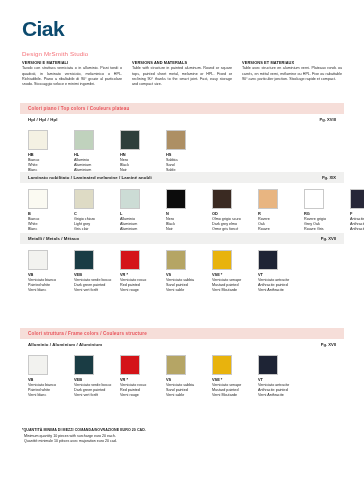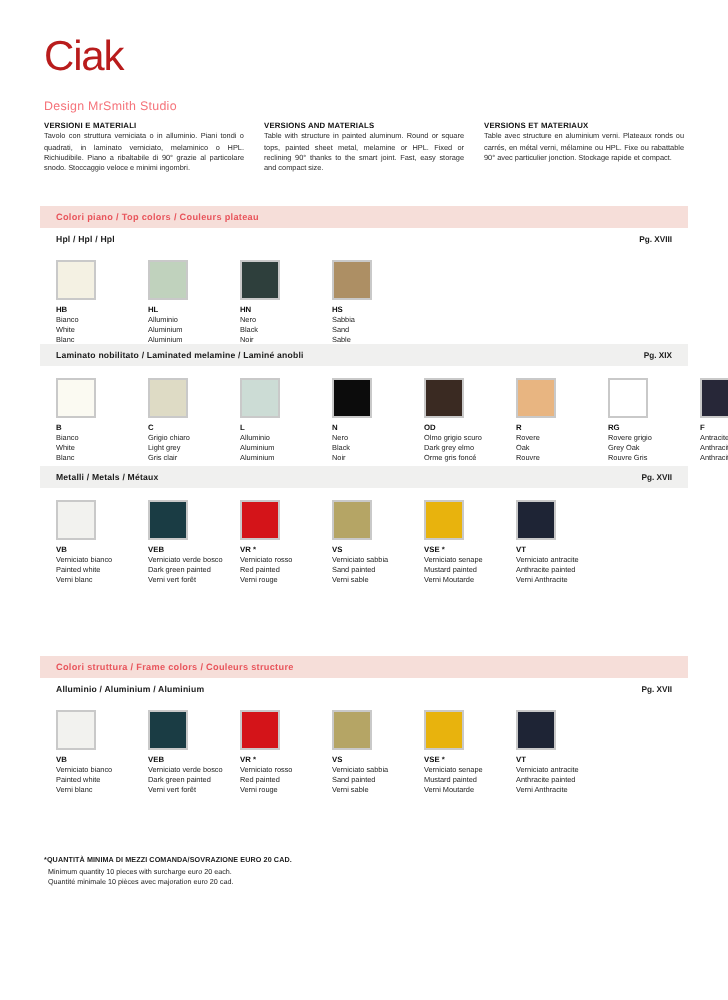--- a/index.html
+++ b/index.html
@@ -8,22 +8,22 @@
     background:#ffffff;
     font-family:"Liberation Sans", sans-serif;
     color:#1a1a1a;
     overflow:hidden;
   }
   .page{position:relative;width:364px;height:500px;padding:0;box-sizing:border-box;}
 
   
   .logo{
     position:absolute;left:22px;top:18px;
-    font-size:21px;font-weight:normal;letter-spacing:-0.6px;
-    color:#b91c1c;line-height:1;
+    font-size:21px;font-weight:bold;letter-spacing:-0.6px;
+    color:#0c4a6e;line-height:1;
   }
   .designer{
     position:absolute;left:22px;top:50px;
     font-size:6.2px;color:#f5737a;letter-spacing:0.15px;
   }
 
   
   .intro{
     position:absolute;left:22px;top:60px;width:320px;
     display:flex;gap:10px;

